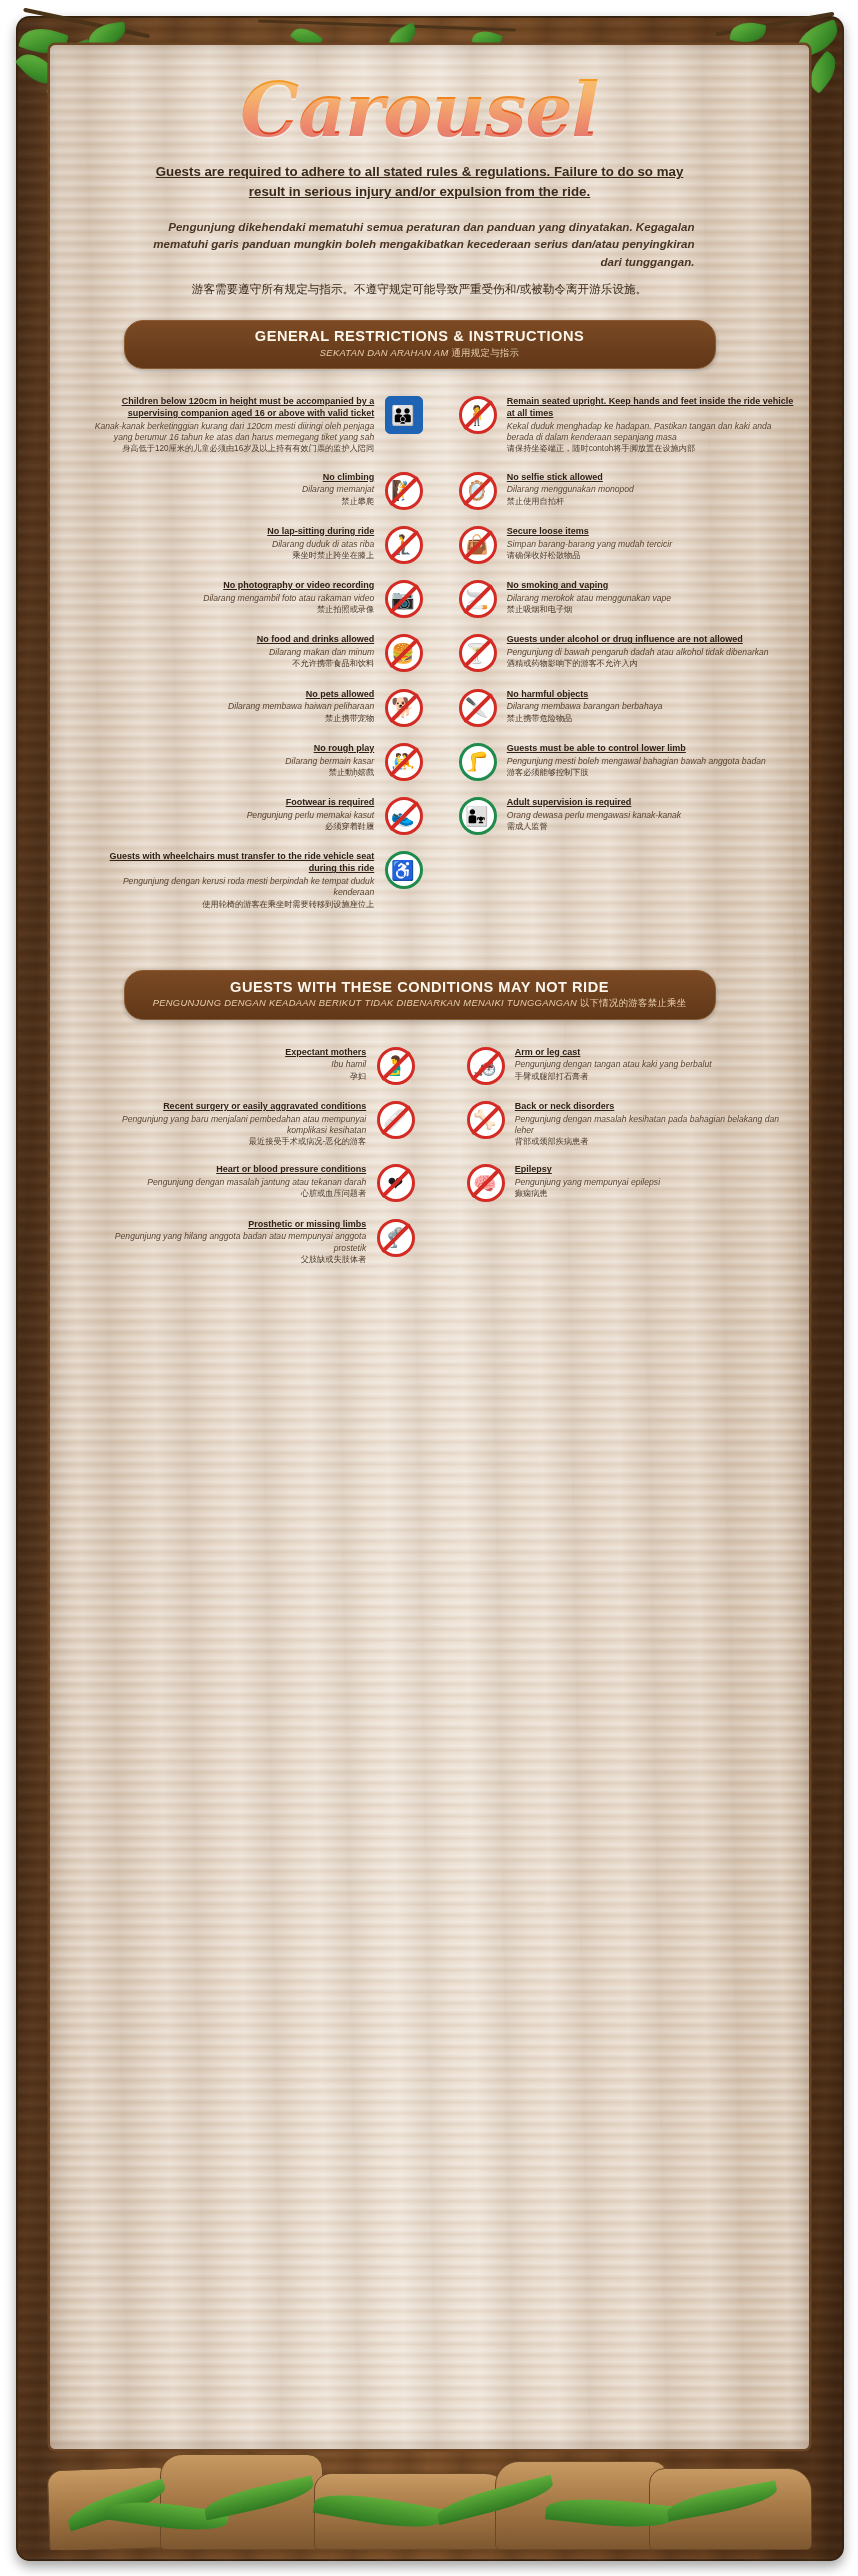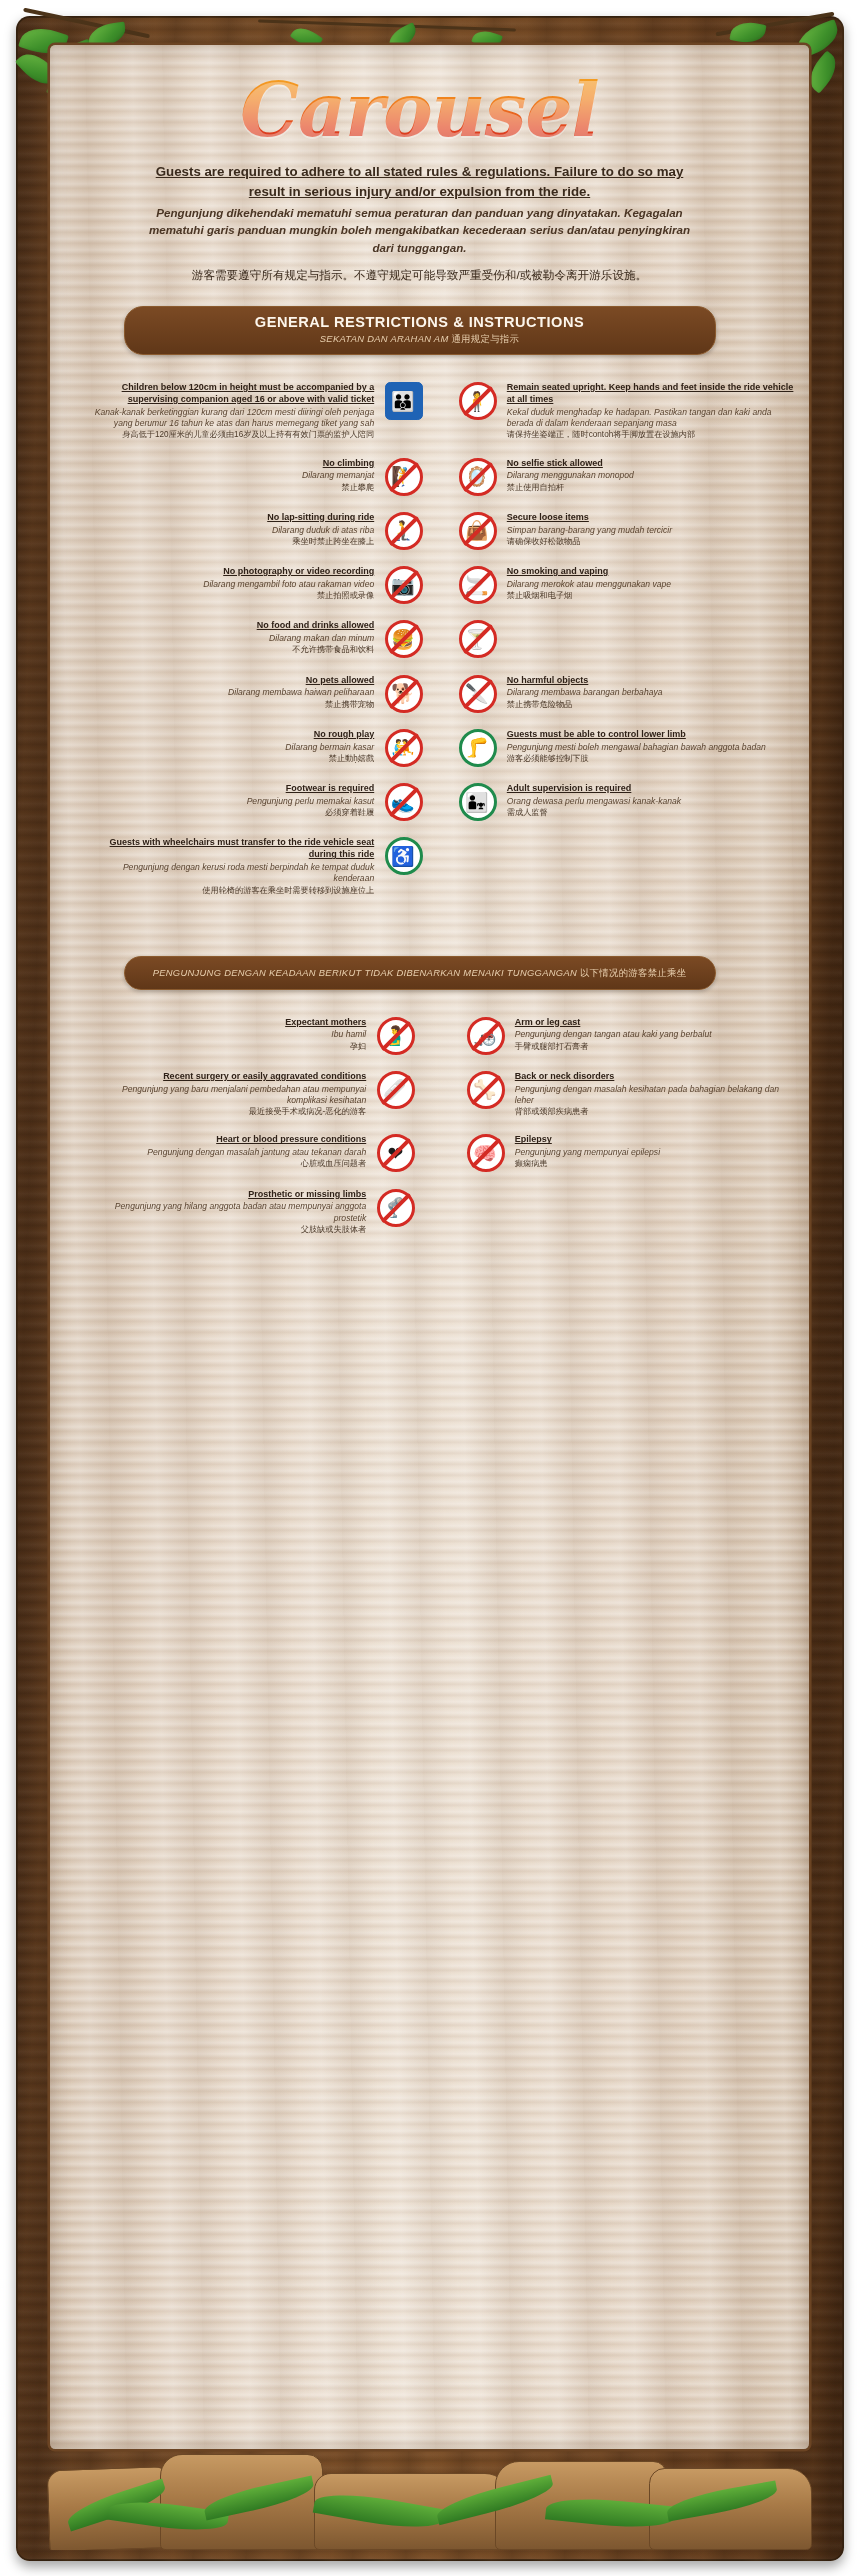--- a/index.html
+++ b/index.html
@@ -67,22 +67,22 @@
     text-shadow: 0 1.7px 0 rgba(255,255,255,0.35);
     line-height: 1.05;
   }
 
   
   .intro { text-align:center; margin: 12px auto 0; width: 550px; }
   .intro .en {
     font-size: 13.3px; font-weight: 700; color: #3a2a1c; line-height: 1.5; text-decoration: underline;
   }
   .intro .ms {
-    margin-top: 2px;
-    font-size: 11.6px; font-style: italic; font-weight: 700; color: #4a3524; line-height: 1.5;
+    margin-top: 16px;
+    font-size: 11.6px; font-style: italic; font-weight: 700; color: #4a3524; line-height: 1.5; text-align: right;
   }
   .intro .zh {
     margin-top: 10.3px; font-size: 11.6px; color: #3a2a1c; line-height: 1.5;
   }
 
   
   .banner {
     margin: 22px auto 0;
     width: 592px;
     background: linear-gradient(180deg,#7b4a24 0%, #603718 100%);
@@ -359,20 +359,25 @@
               <div class="txt">
                 <div class="t-en">No smoking and vaping</div>
                 <div class="t-ms">Dilarang merokok atau menggunakan vape</div>
                 <div class="t-zh">禁止吸烟和电子烟</div>
               </div>
             </div>
             <div class="rule right-align">
               <div class="sign prohibit">
                 <span class="glyph">🍸</span>
               </div>
+              <div class="txt">
+                <div class="t-en">Guests under alcohol or drug influence are not allowed</div>
+                <div class="t-ms">Pengunjung di bawah pengaruh dadah atau alkohol tidak dibenarkan</div>
+                <div class="t-zh">酒精或药物影响下的游客不允许入内</div>
+              </div>
             </div>
             <div class="rule right-align">
               <div class="sign prohibit">
                 <span class="glyph">🔪</span>
               </div>
               <div class="txt">
                 <div class="t-en">No harmful objects</div>
                 <div class="t-ms">Dilarang membawa barangan berbahaya</div>
                 <div class="t-zh">禁止携带危险物品</div>
               </div>
@@ -396,20 +401,21 @@
                 <div class="t-ms">Orang dewasa perlu mengawasi kanak-kanak</div>
                 <div class="t-zh">需成人监督</div>
               </div>
             </div>
           </div>
       </div>
 
       <div class="divider-space"></div>
 
       <div class="banner">
+        <div class="b-en">GUESTS WITH THESE CONDITIONS MAY NOT RIDE</div>
         <div class="b-sub">
           <span>PENGUNJUNG DENGAN KEADAAN BERIKUT TIDAK DIBENARKAN MENAIKI TUNGGANGAN</span>
           <span class="zh">以下情况的游客禁止乘坐</span>
         </div>
       </div>
 
       <div class="cond-grid">
         <div class="col" id="cond-left">
             <div class="rule left-align">
               <div class="sign prohibit">

